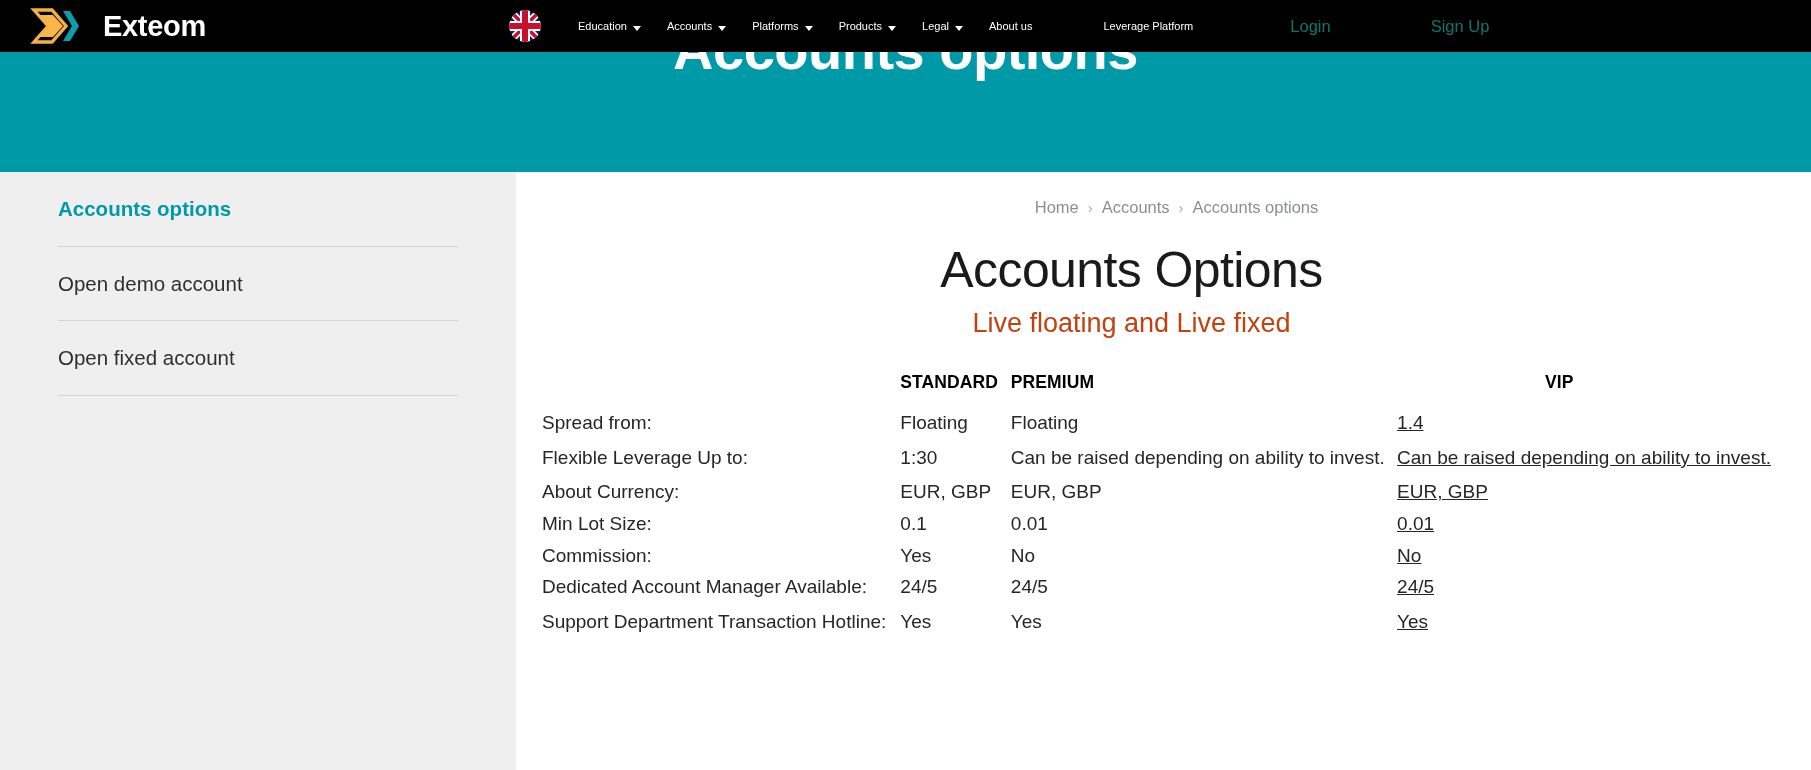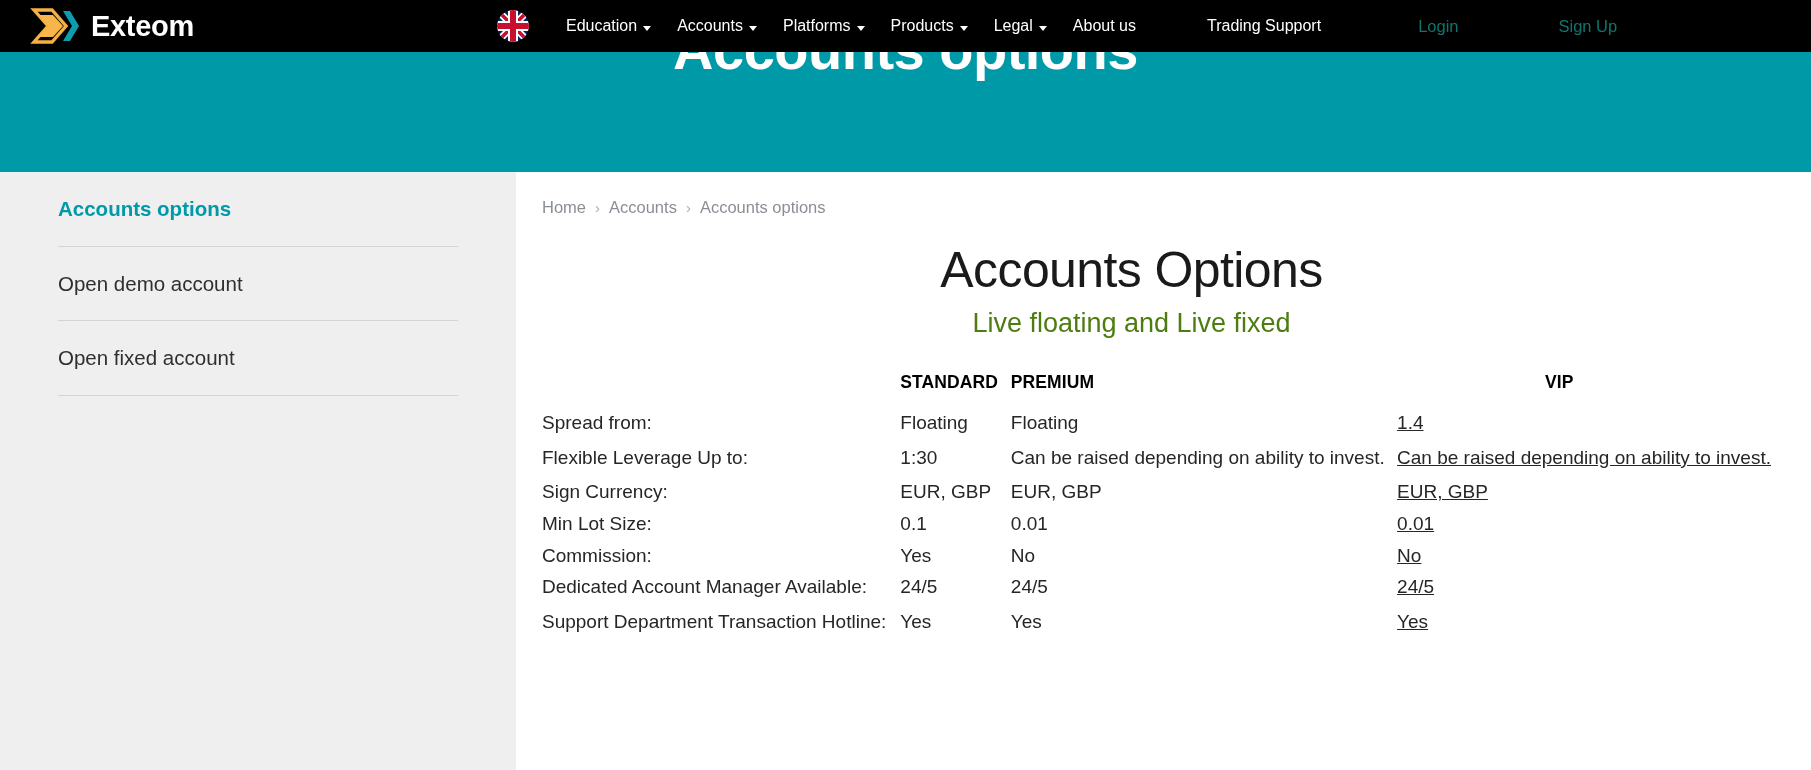--- a/index.html
+++ b/index.html
@@ -37,36 +37,36 @@
     z-index: 5;
     display: flex; align-items: center;
   }
   .brand { display: flex; align-items: center; margin-left: 26px; }
   .brand-mark { width: 56px; height: 36px; display: block; }
   .brand-text {
     color: #ffffff;
     font-size: 29px;
     font-weight: 700;
     letter-spacing: -0.3px;
-    margin-left: 9px;
+    margin-left: 21px;
   }
 
   .nav-center {
     display: flex; align-items: center;
     margin-left: 303px;
     gap: 0;
   }
   .flag-icon {
     width: 32px; height: 32px; border-radius: 50%;
     overflow: hidden; display: block; flex: 0 0 auto;
     margin-right: 24px;
   }
   .nav-item {
     color: #ffffff;
-    font-size: 16px;
+    font-size: 11px;
     padding: 16px 13px;
     white-space: nowrap;
     display: flex; align-items: center; gap: 6px;
     cursor: pointer;
   }
   .caret {
     display: inline-block;
     width: 0; height: 0;
     border-left: 4.5px solid transparent;
     border-right: 4.5px solid transparent;
@@ -119,36 +119,37 @@
     flex: 1 1 auto;
     padding: 0 0 0 26px;
     position: relative;
   }
   .breadcrumb {
     display: flex; align-items: center;
     font-size: 16.5px;
     color: #8a8f96;
     padding-top: 26px;
     gap: 9px;
+    justify-content: center;
   }
   .breadcrumb a { color: #8a8f96; text-decoration: none; cursor: pointer; }
   .crumb-sep { color: #a8acb2; font-size: 15px; }
 
   .titles { text-align: center; margin-top: 26px; padding-right: 90px; }
   .page-title {
     font-size: 50px;
     font-weight: 400;
     color: #1a1a1a;
     letter-spacing: -0.6px;
     line-height: 1.1;
   }
   .page-subtitle {
     font-size: 27px;
     font-weight: 400;
-    color: #4d7c0f;
+    color: #c2410c;
     margin-top: 9px;
     line-height: 1.2;
   }
 
   
   .table-wrap { margin-top: 30px; padding-right: 30px; }
   table.cmp {
     width: 100%;
     border-collapse: collapse;
     table-layout: fixed;
@@ -237,21 +238,21 @@
       </div>
       <div class="nav-item">
         <span>Legal</span>
         <i class="caret"></i>
       </div>
       <div class="nav-item">
         <span>About us</span>
       </div>
 
       <div class="nav-item spaced">
-        <span>Trading Support</span>
+        <span>Leverage Platform</span>
       </div>
 
       <div class="nav-auth">
         <div class="auth-item login">
           <span>Login</span>
         </div>
         <div class="auth-item signup">
           <span>Sign Up</span>
         </div>
       </div>
@@ -310,21 +311,21 @@
               <td>Floating</td>
               <td class="v-vip">1.4</td>
             </tr>
             <tr class="tall">
               <td>Flexible Leverage Up to:</td>
               <td>1:30</td>
               <td>Can be raised depending on ability to invest.</td>
               <td class="v-vip">Can be raised depending on ability to invest.</td>
             </tr>
             <tr>
-              <td>Sign Currency:</td>
+              <td>About Currency:</td>
               <td>EUR, GBP</td>
               <td>EUR, GBP</td>
               <td class="v-vip">EUR, GBP</td>
             </tr>
             <tr>
               <td>Min Lot Size:</td>
               <td>0.1</td>
               <td>0.01</td>
               <td class="v-vip">0.01</td>
             </tr>

